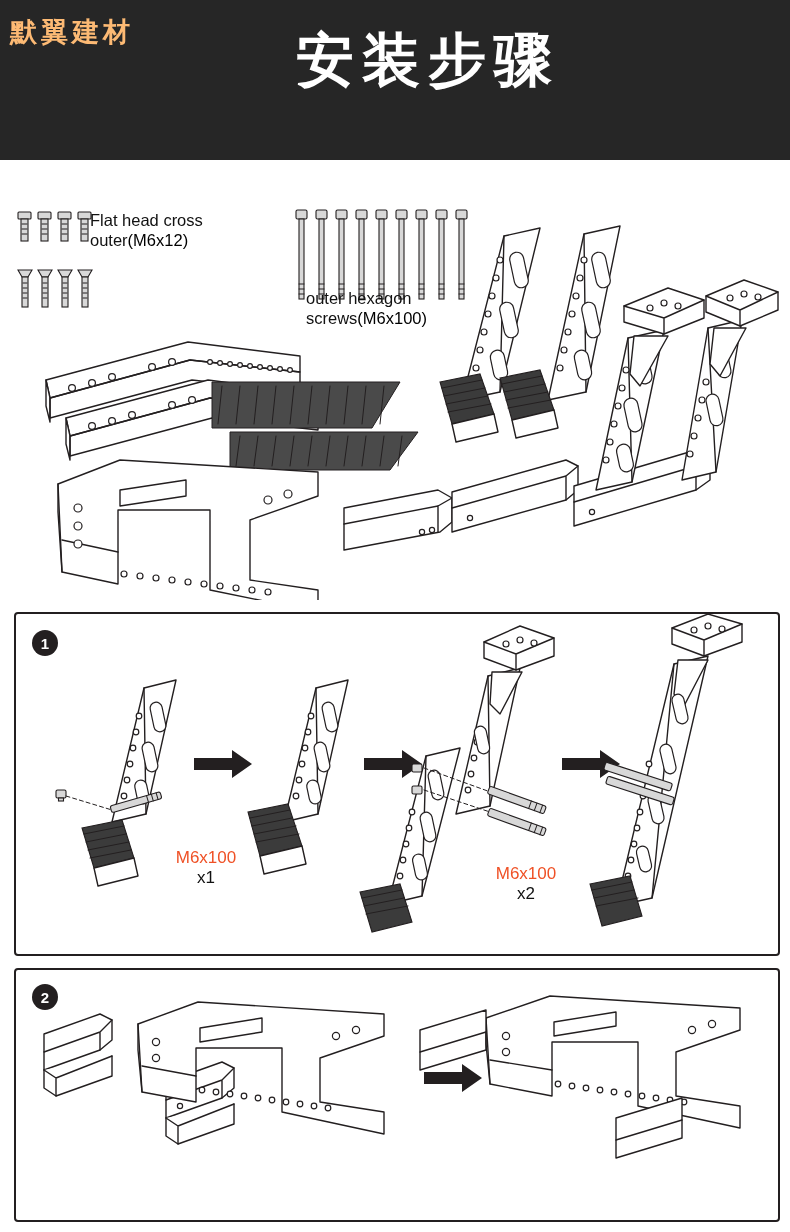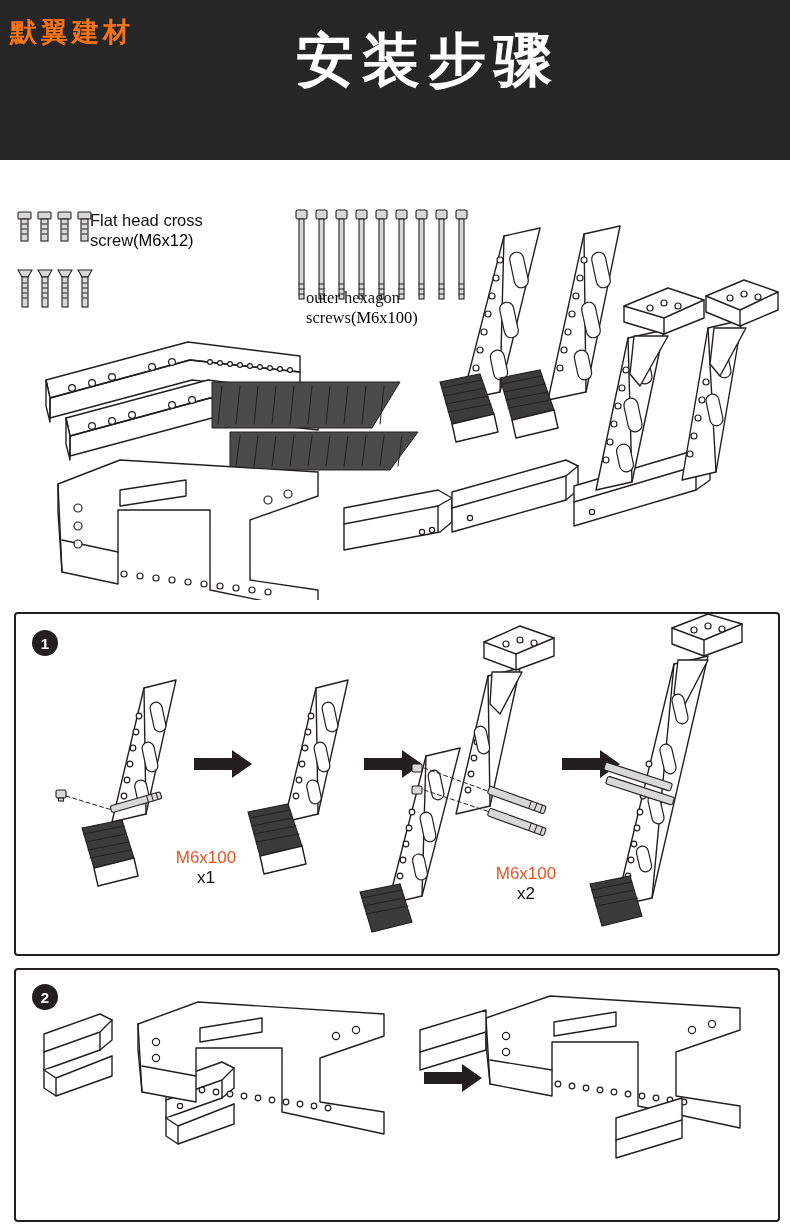--- a/index.html
+++ b/index.html
@@ -1,20 +1,20 @@
 <!DOCTYPE html>
 <html><head>
 <meta charset="utf-8">
 <style>
   html,body{margin:0;padding:0;background:#ffffff;}
   body{width:790px;height:1232px;font-family:"Liberation Sans",sans-serif;overflow:hidden;position:relative;}
 
   
   .header{position:absolute;left:0;top:0;width:790px;height:160px;background:#262626;}
-  .brand{position:absolute;left:10px;top:14px;color:#f97316;font-size:27px;letter-spacing:4px;font-family:"DejaVu Sans",sans-serif;font-weight:bold;}
+  .brand{position:absolute;left:10px;top:14px;color:#fdba74;font-size:27px;letter-spacing:4px;font-family:"DejaVu Sans",sans-serif;font-weight:bold;}
   .headline{position:absolute;left:0;top:22px;width:790px;text-align:center;color:#ffffff;font-size:58px;letter-spacing:8px;font-family:"DejaVu Sans",sans-serif;font-weight:bold;padding-left:33px;}
 
   
   .parts{position:absolute;left:0;top:160px;width:704px;height:440px;}
   .lbl{position:absolute;font-size:16.5px;color:#111;line-height:20px;}
   .lbl .hl{color:#000000;}
 
   
   svg{display:block;}
   .ln{fill:none;stroke:#231f20;stroke-width:1.4;stroke-linejoin:round;stroke-linecap:round;}
@@ -38,25 +38,25 @@
 
 <div class="header">
   <div class="brand">默翼建材</div>
   <div class="headline">安装步骤</div>
 </div>
 
 <div class="parts">
 
   <div class="lbl" style="left:90px;top:50px;">
     <span>Flat head cross</span><br>
-    <span>screw</span><span class="hl">(M6x12)</span>
+    <span>outer</span><span class="hl">(M6x12)</span>
   </div>
 
 
-  <div class="lbl" style="left:306px;top:128px;font-family:Liberation Serif, serif;">
+  <div class="lbl" style="left:306px;top:128px;">
     <span>outer hexagon</span><br>
     <span>screws</span><span class="hl">(M6x100)</span>
   </div>
 
   <svg width="790" height="440" viewBox="0 0 790 440">
 
     <g>
       <g transform="translate(18,52)">
         <rect class="gry" x="0" y="0" width="13" height="7" rx="1"></rect>
         <rect class="gry" x="3" y="7" width="7" height="22"></rect>

